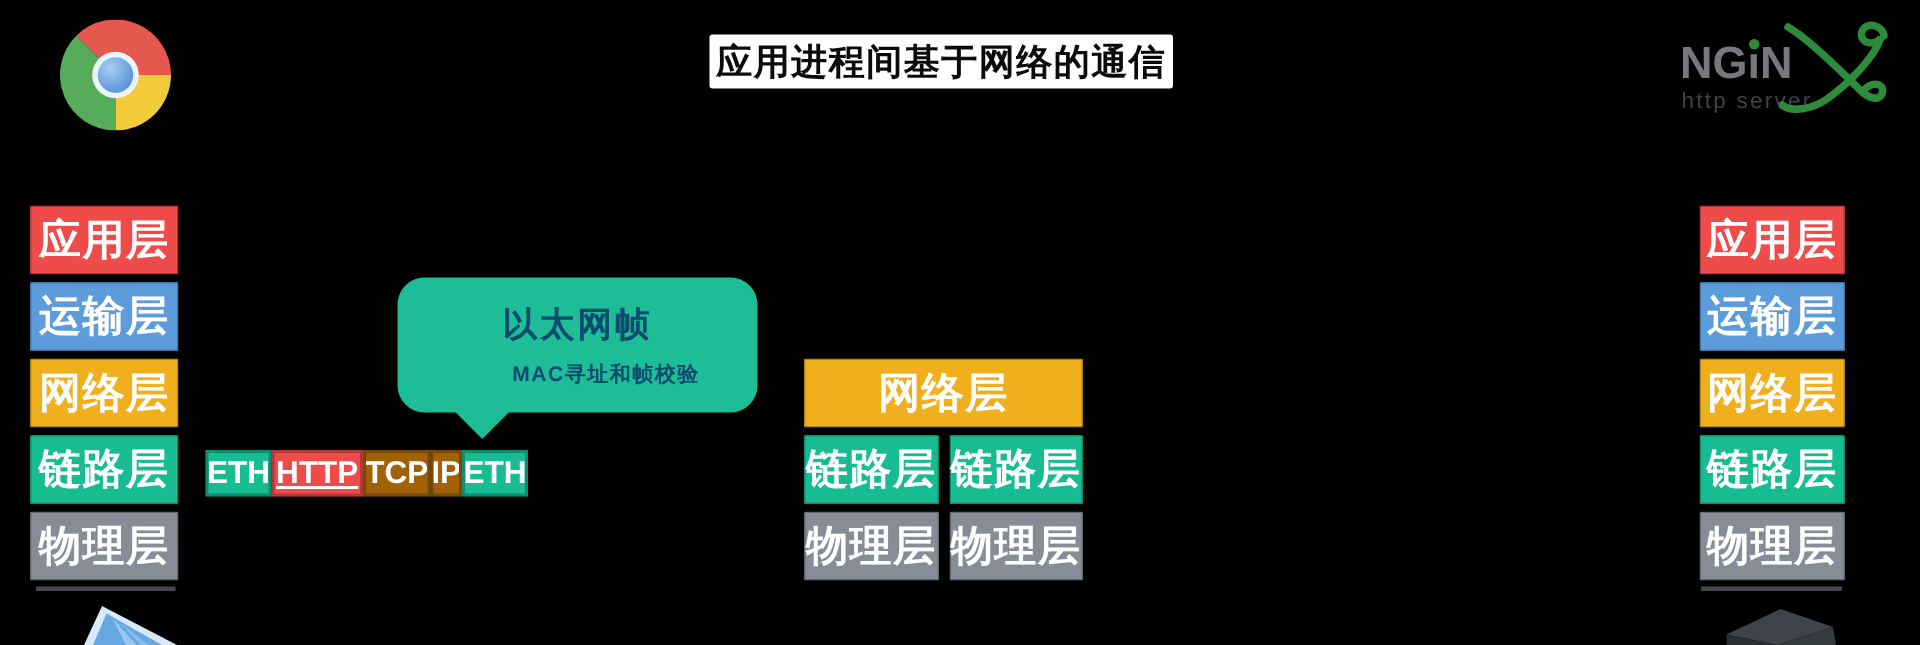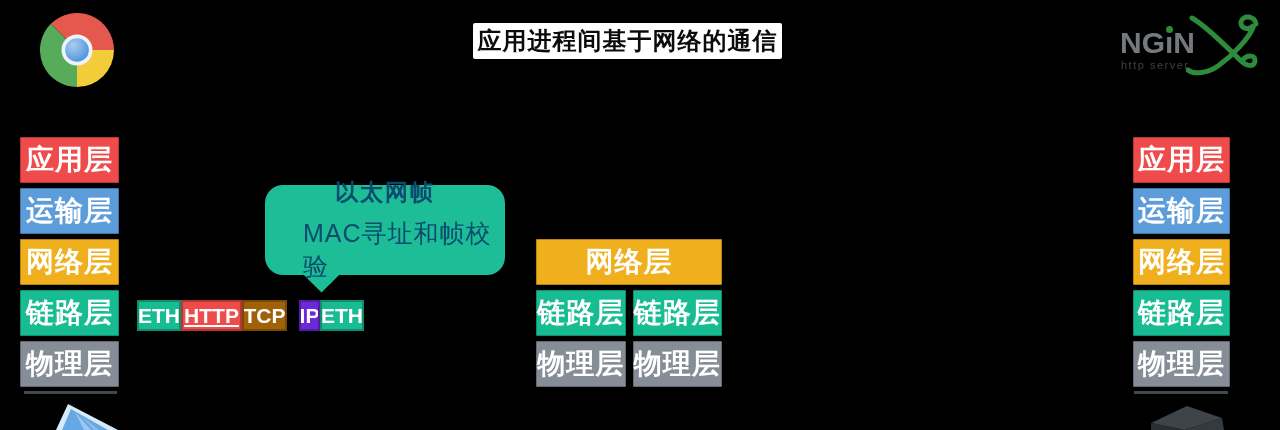--- a/index.html
+++ b/index.html
@@ -32,21 +32,21 @@
   .router-cols{display:flex;gap:7px;margin-top:5px;}
   .router-col{flex:1;display:flex;flex-direction:column;gap:5px;}
   .router-network{margin:0;}
   
   .callout{
     left:265px;top:185px;width:240px;height:90px;border-radius:18px;
     display:flex;flex-direction:column;align-items:center;justify-content:center;gap:9px;
     color:#0c4a6e;z-index:2;
   }
   .callout-line1{font-size:23px;font-weight:bold;letter-spacing:2px;}
-  .callout-line2{font-size:25px;font-weight:normal;letter-spacing:1px;margin-left:38px;}
+  .callout-line2{font-size:14px;font-weight:bold;letter-spacing:1px;margin-left:38px;}
   .callout-tail{left:308px;top:260px;width:27px;height:27px;transform:rotate(45deg);z-index:1;}
   
   .packet{left:137px;top:300px;height:31px;display:flex;}
   .packet .seg{
     display:flex;align-items:center;justify-content:center;overflow:hidden;
     color:#fff;font-weight:bold;font-size:21px;letter-spacing:0px;
     border:2px solid rgba(0,0,0,0.25);box-sizing:border-box;
   }
   .packet .seg:nth-child(1){width:44px;}
   .packet .seg:nth-child(2){width:61px;}
@@ -60,21 +60,21 @@
     left:1120px;top:27px;height:32px;line-height:32px;
     color:#75797D;font-size:30px;font-weight:bold;letter-spacing:0px;white-space:nowrap;
   }
   .nginx-word .iwrap{position:relative;display:inline-block;}
   .nginx-idot{
     position:absolute;left:1px;top:-1px;width:7px;height:7px;border-radius:50%;
     background:#2F8B3C;
   }
   .nginx-x{left:1186px;top:12px;width:80px;height:64px;z-index:2;}
   .nginx-tagline{
-    left:1121px;top:59px;color:#3D4247;font-size:11px;letter-spacing:1.5px;white-space:nowrap;
+    left:1121px;top:59px;color:#3D4247;font-size:15px;letter-spacing:1.5px;white-space:nowrap;
   }
   
   .laptop{left:55px;top:400px;width:65px;height:30px;}
   .server{left:1145px;top:403px;width:82px;height:27px;}
 </style>
 </head>
 <body>
 
 <div class="stage">
 
@@ -117,21 +117,21 @@
   <div class="abs callout-tail" style="background-color: rgb(29, 189, 151);"></div>
   <div class="abs callout" style="background-color: rgb(29, 189, 151);">
     <div class="callout-line1">以太网帧</div>
     <div class="callout-line2">MAC寻址和帧校验</div>
   </div>
 
   <div class="abs packet">
     <div class="seg" style="background-color: rgb(23, 188, 146);">ETH</div>
     <div class="seg" style="background-color: rgb(239, 75, 75); text-decoration: underline;">HTTP</div>
     <div class="seg" style="background-color: #a16207;">TCP</div>
-    <div class="seg" style="background-color: #6d28d9; margin-left: 12px;">IP</div>
+    <div class="seg" style="background-color: #a16207;">IP</div>
     <div class="seg" style="background-color: rgb(23, 188, 146);">ETH</div>
   </div>
 
   <div class="abs router">
     <div class="layer-box router-network" style="background-color: rgb(240, 176, 30);">网络层</div>
     <div class="router-cols">
       <div class="router-col">
         <div class="layer-box" style="background-color: rgb(23, 188, 146);">链路层</div>
         <div class="layer-box" style="background-color: rgb(134, 141, 151);">物理层</div>
       </div>

